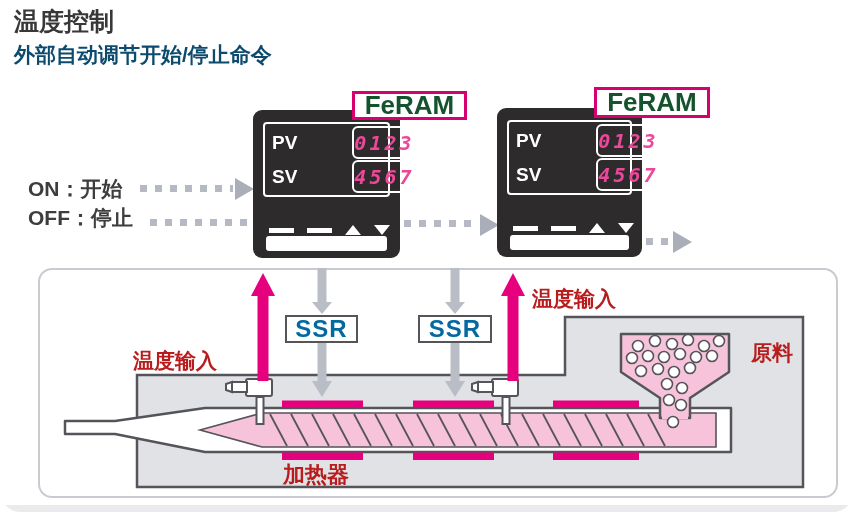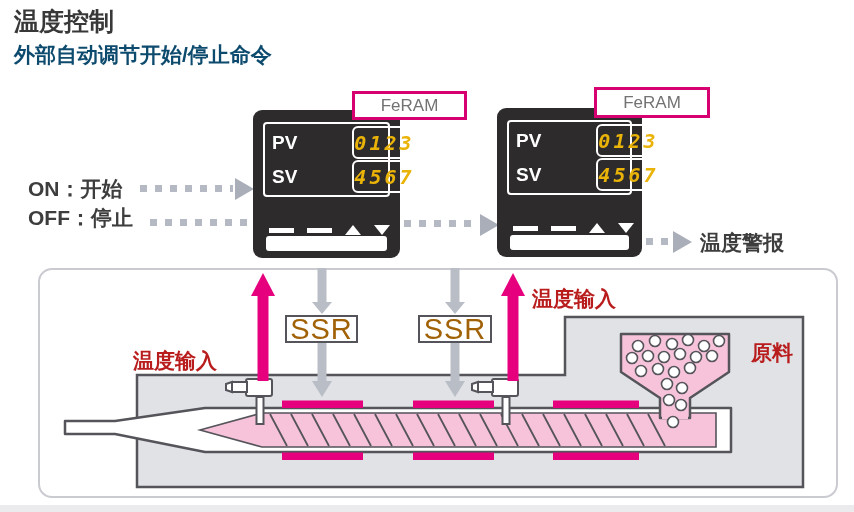--- a/index.html
+++ b/index.html
@@ -1,49 +1,49 @@
 <!DOCTYPE html>
 <html><head>
 <meta charset="utf-8">
 <style>
   html,body{margin:0;padding:0;background:#fff;}
   .stage{
     position:relative;width:854px;height:512px;overflow:hidden;background:#fff;
-    font-family:"Liberation Sans","DejaVu Sans",sans-serif;color:#3a3a3c;
+    font-family:"Liberation Sans","DejaVu Sans",sans-serif;color:#3a3a3c;border-radius:21px;
   }
   .abs{position:absolute;}
   
   .title{left:14px;top:5px;font-size:25px;font-weight:bold;color:#383838;}
   .subtitle{left:14px;top:41px;font-size:21px;font-weight:600;color:#0c4a6e;}
   
   .sig-lbl{font-size:21px;font-weight:600;color:#3d3d3d;white-space:nowrap;}
   
   .dots{height:7px;background:repeating-linear-gradient(to right,#b4b9c3 0 7px,transparent 7px 15px);}
   .arr-right{width:0;height:0;border-top:11px solid transparent;border-bottom:11px solid transparent;border-left:19px solid #a9aeb9;}
   
   .ctrl{background:#2e2b2d;border-radius:9px;}
   .ctrl-panel{position:absolute;left:10px;right:10px;top:12px;height:75px;border:2.5px solid #fff;border-radius:4px;
               display:flex;flex-direction:column;justify-content:space-evenly;box-sizing:border-box;}
   .ctrl-row{display:flex;align-items:center;gap:7px;margin-left:7px;height:31px;}
   .ctrl-lbl{color:#fff;font-weight:bold;font-size:19px;}
-  .ctrl-display{width:84px;height:29px;border:2px solid #fff;border-radius:6px;color:#eab308;
+  .ctrl-display{width:84px;height:29px;border:2px solid #fff;border-radius:6px;color:#ec4899;
                 font-family:"DejaVu Sans Mono","Liberation Mono",monospace;font-style:italic;font-weight:bold;
                 font-size:20px;letter-spacing:3px;display:flex;align-items:center;justify-content:center;margin-left:48px;}
   .ctrl-btns{position:absolute;left:16px;right:8px;top:115px;display:flex;align-items:center;gap:13px;}
   .dash{width:25px;height:5px;background:#fff;}
   .tri-up{width:0;height:0;border-left:8px solid transparent;border-right:8px solid transparent;border-bottom:10px solid #fff;}
   .tri-down{width:0;height:0;border-left:8px solid transparent;border-right:8px solid transparent;border-top:10px solid #fff;}
   .ctrl-bar{position:absolute;left:13px;right:13px;bottom:7px;height:15px;background:#fff;border-radius:3px;}
   
-  .feram{background:#fff;border:3px solid #d60070;color:#737373;font-weight:normal;font-size:17px;
+  .feram{background:#fff;border:3px solid #d60070;color:#14532d;font-weight:bold;font-size:26px;
          display:flex;align-items:center;justify-content:center;box-sizing:border-box;}
   
   .machine-box{left:38px;top:268px;width:800px;height:230px;background:#fff;border:2px solid #c9cbd1;border-radius:14px;box-sizing:border-box;}
-  .ssr{background:#fff;border:2px solid #54545a;color:#a16207;font-size:29px;letter-spacing:1px;
-       display:flex;align-items:center;justify-content:center;box-sizing:border-box;}
+  .ssr{background:#fff;border:2px solid #54545a;color:#0369a1;font-size:24px;letter-spacing:1px;
+       display:flex;align-items:center;justify-content:center;box-sizing:border-box;font-weight:bold;}
   .m-lbl{font-size:21px;font-weight:700;color:#b91c1c;white-space:nowrap;}
   .bottom-strip{left:0;top:505px;width:854px;height:7px;background:#ebebed;}
 </style>
 </head>
 <body>
 
 <div class="stage">
 
   <div class="abs title">温度控制</div>
   <div class="abs subtitle">外部自动调节开始/停止命令</div>
@@ -52,21 +52,20 @@
   <div class="abs sig-lbl" style="left:28px;top:175px;">ON：开始</div>
 
   <div class="abs dots" style="left:140px;top:185px;width:93px;"></div>
   <div class="abs arr-right" style="left:235px;top:178px;"></div>
   <div class="abs dots" style="left:150px;top:219px;width:100px;"></div>
   <div class="abs dots" style="left:404px;top:220px;width:74px;"></div>
   <div class="abs arr-right" style="left:480px;top:214px;"></div>
 
   <div class="abs dots" style="left:646px;top:238px;width:25px;"></div>
   <div class="abs arr-right" style="left:673px;top:231px;"></div>
-  <div class="abs sig-lbl" style="left:700px;top:229px;font-weight:700;">温度警报</div>
 
   <div class="abs ctrl" style="left:253px;top:110px;width:147px;height:148px;">
     <div class="ctrl-panel">
       <div class="ctrl-row">
         <span class="ctrl-lbl">PV</span>
         <span class="ctrl-display">0123</span>
       </div>
       <div class="ctrl-row">
         <span class="ctrl-lbl">SV</span>
         <span class="ctrl-display">4567</span>
@@ -187,16 +186,17 @@
       <polygon points="407,113 427,113 417,129"></polygon>
     </g>
   </svg>
 
   <div class="abs ssr" style="left:285px;top:315px;width:73px;height:28px;">SSR</div>
   <div class="abs ssr" style="left:418px;top:315px;width:74px;height:28px;">SSR</div>
 
   <div class="abs m-lbl" style="left:133px;top:347px;">温度输入</div>
   <div class="abs m-lbl" style="left:532px;top:285px;">温度输入</div>
   <div class="abs m-lbl" style="left:751px;top:339px;">原料</div>
+  <div class="abs m-lbl" style="left:283px;top:460px;font-size:22px;">加热器</div>
 
   <div class="abs bottom-strip"></div>
 
 </div>
 
 </body></html>

